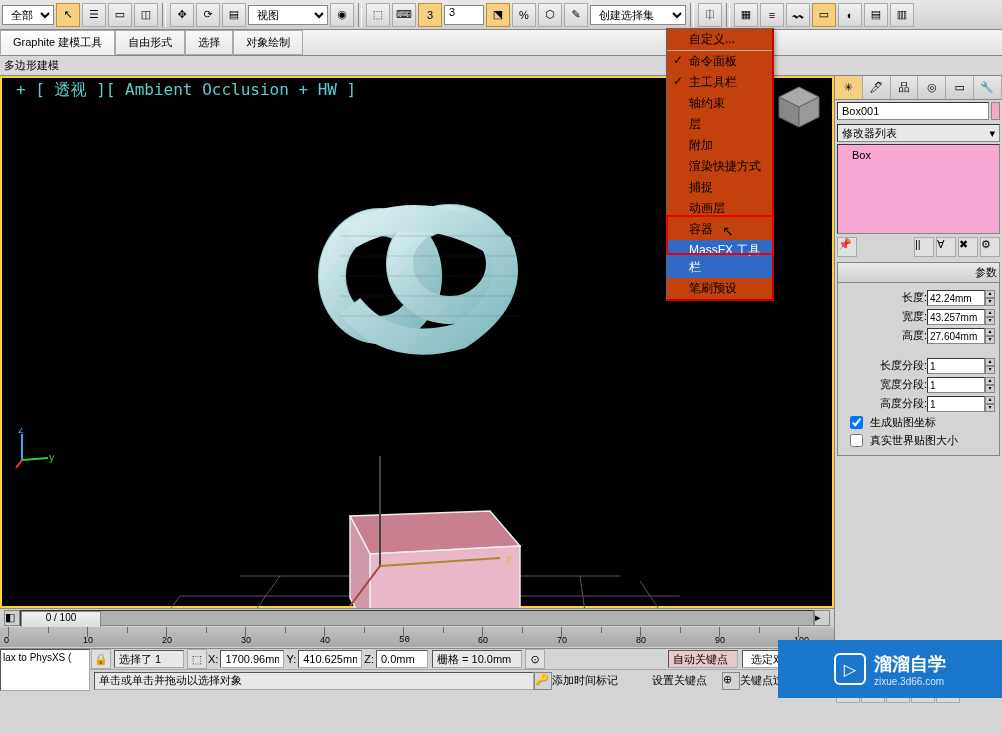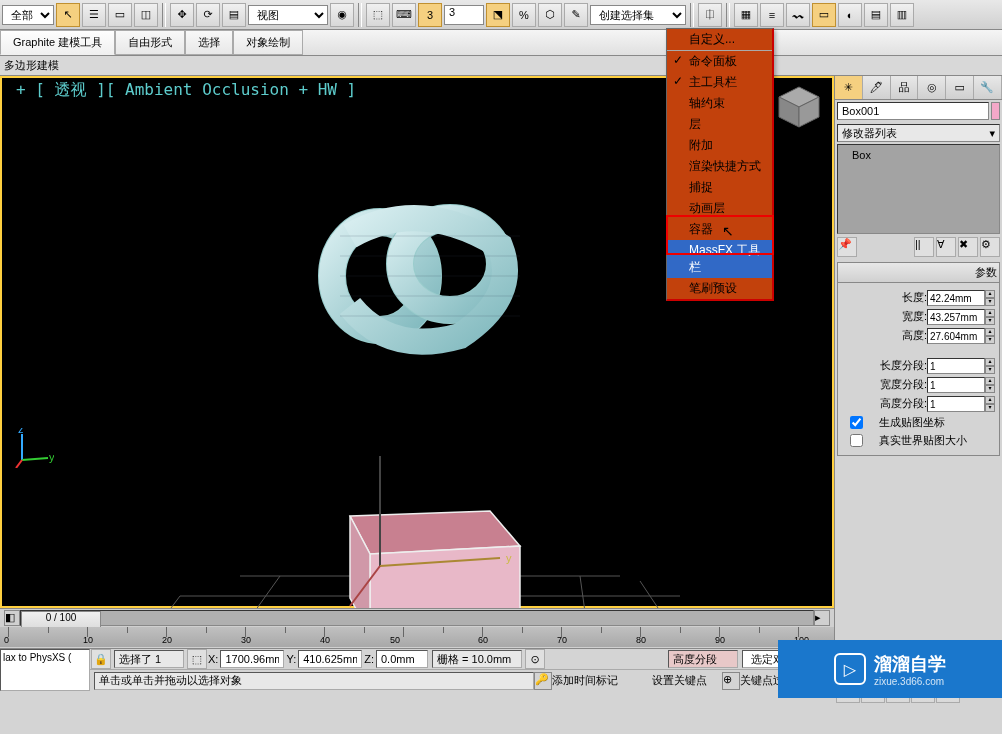--- a/index.html
+++ b/index.html
@@ -36,33 +36,33 @@
 
 
 .right-panel { position: absolute; top: 76px; right: 0; width: 168px; bottom: 0; background: #d4d4d4; border-left: 1px solid #888; }
 .command-tabs { height: 24px; background: linear-gradient(#e8e8e8, #d0d0d0); display: flex; border-bottom: 1px solid #888; }
 .command-tabs .tab { flex: 1; border-right: 1px solid #aaa; display: flex; align-items: center; justify-content: center; cursor: pointer; }
 .command-tabs .tab.active { background: #f5d080; }
 .obj-name-row { display: flex; padding: 2px; gap: 2px; }
 .obj-name { flex: 1; height: 18px; border: 1px inset #888; background: #fff; padding: 0 4px; }
 .color-swatch { width: 16px; height: 18px; background: #f4a8c8; border: 1px solid #888; cursor: pointer; }
 .modifier-combo { margin: 2px; height: 18px; border: 1px inset #888; background: #e8e8e8; padding: 0 4px; display: flex; align-items: center; justify-content: space-between; }
-.modifier-stack { margin: 2px; height: 90px; background: #a3a3a3; border: 1px inset #888; padding: 2px; }
+.modifier-stack { margin: 2px; height: 90px; background: #f9a8d4; border: 1px inset #888; padding: 2px; }
 .stack-item { padding: 2px 12px; }
 .stack-toolbar { margin: 2px; height: 22px; display: flex; gap: 2px; align-items: center; }
 .stack-toolbar .btn { width: 20px; height: 20px; border: 1px solid #aaa; background: #e0e0e0; cursor: pointer; }
 .rollout { margin: 4px 2px; border: 1px solid #888; }
 .rollout-header { background: linear-gradient(#e8e8e8, #d0d0d0); text-align: right; padding: 2px; border-bottom: 1px solid #888; }
 .rollout-body { padding: 4px; }
 .param-row { display: flex; align-items: flex-start; margin: 3px 0; }
 .param-row label { flex: 1; text-align: right; }
 .spinner { width: 58px; height: 16px; border: 1px inset #888; background: #fff; padding: 0 2px; font-size: 10px; }
 .spin-btns { width: 10px; display: flex; flex-direction: column; }
 .spin-btns div { height: 8px; background: #d0d0d0; border: 1px solid #888; font-size: 6px; line-height: 5px; text-align: center; cursor: pointer; }
-.check-row { display: flex; align-items: center; gap: 16px; margin: 3px 0; padding-left: 8px; }
+.check-row { display: flex; align-items: center; gap: 7px; margin: 3px 0; padding-left: 8px; }
 .check-row input { cursor: pointer; }
 
 
 .timeline { position: absolute; left: 0; right: 168px; bottom: 86px; height: 40px; background: #d0d0d0; border-top: 1px solid #888; }
 .time-slider { height: 18px; display: flex; align-items: center; padding: 0 4px; }
 .time-slider .slider-track { flex: 1; height: 16px; background: #b0b0b0; border: 1px inset #888; position: relative; }
 .time-slider .handle { position: absolute; left: 0; width: 80px; height: 29px; background: linear-gradient(#f0f0f0, #d0d0d0); border: 1px solid #888; text-align: center; font-size: 10px; cursor: pointer; }
 .time-ruler { height: 20px; background: linear-gradient(#c0c0c0, #a8a8a8); position: relative; font-size: 9px; }
 .time-ruler .tick { position: absolute; top: 0; border-left: 1px solid #666; height: 6px; }
 .time-ruler .tick.major { height: 10px; }
@@ -347,21 +347,21 @@
       <div class="tick major" style="left: 166px;"></div>
       <div class="tick-label" style="left: 162px;">20</div>
       <div class="tick" style="left: 205.5px;"></div>
       <div class="tick major" style="left: 245px;"></div>
       <div class="tick-label" style="left: 241px;">30</div>
       <div class="tick" style="left: 284.5px;"></div>
       <div class="tick major" style="left: 324px;"></div>
       <div class="tick-label" style="left: 320px;">40</div>
       <div class="tick" style="left: 363.5px;"></div>
       <div class="tick major" style="left: 403px;"></div>
-      <div class="tick-label" style="left: 390px;">50</div>
+      <div class="tick-label" style="left: 399px; font-family: Liberation Mono, monospace;">50</div>
       <div class="tick" style="left: 442.5px;"></div>
       <div class="tick major" style="left: 482px;"></div>
       <div class="tick-label" style="left: 478px;">60</div>
       <div class="tick" style="left: 521.5px;"></div>
       <div class="tick major" style="left: 561px;"></div>
       <div class="tick-label" style="left: 557px;">70</div>
       <div class="tick" style="left: 600.5px;"></div>
       <div class="tick major" style="left: 640px;"></div>
       <div class="tick-label" style="left: 636px;">80</div>
       <div class="tick" style="left: 679.5px;"></div>
@@ -383,21 +383,21 @@
         <div class="btn">⬚</div>
         <span>X:</span>
         <input class="box" style="width: 64px; background: rgb(255, 255, 255);" value="1700.96mm">
         <span>Y:</span>
         <input class="box" style="width: 64px; background: rgb(255, 255, 255);" value="410.625mm">
         <span>Z:</span>
         <input class="box" style="width: 52px; background: rgb(255, 255, 255);" value="0.0mm">
         <div class="box" style="width:90px">栅格 = 10.0mm</div>
         <div class="btn">⊙</div>
         <div style="flex:1"></div>
-        <div class="box" style="background:#e8c8c8;width:70px">高度分段</div>
+        <div class="box" style="background:#e8c8c8;width:70px">自动关键点</div>
         <select class="box" style="width:90px;background:#fff"><option>选定对象</option></select>
       </div>
       <div class="status-row2">
         <div class="prompt">单击或单击并拖动以选择对象</div>
         <div class="btn" style="width:18px;height:18px;border:1px solid #888">🔑</div>
         <div class="box" style="width:100px">添加时间标记</div>
         <div class="box" style="width:70px">设置关键点</div>
         <div class="btn" style="width:18px;height:18px;border:1px solid #888">⊕</div>
         <div class="box" style="width:90px">关键点过滤器</div>
       </div>

